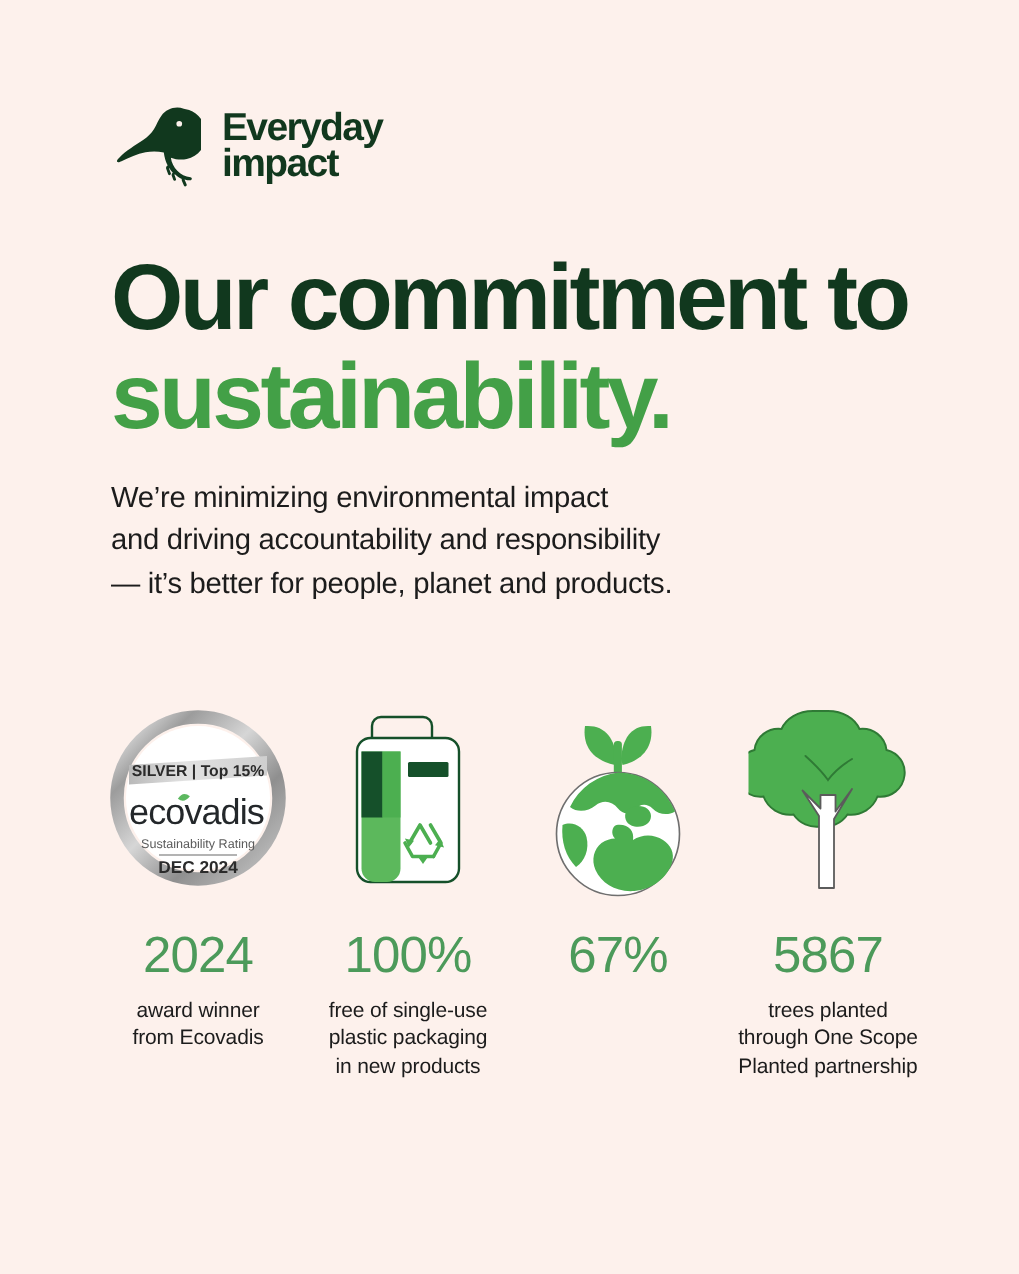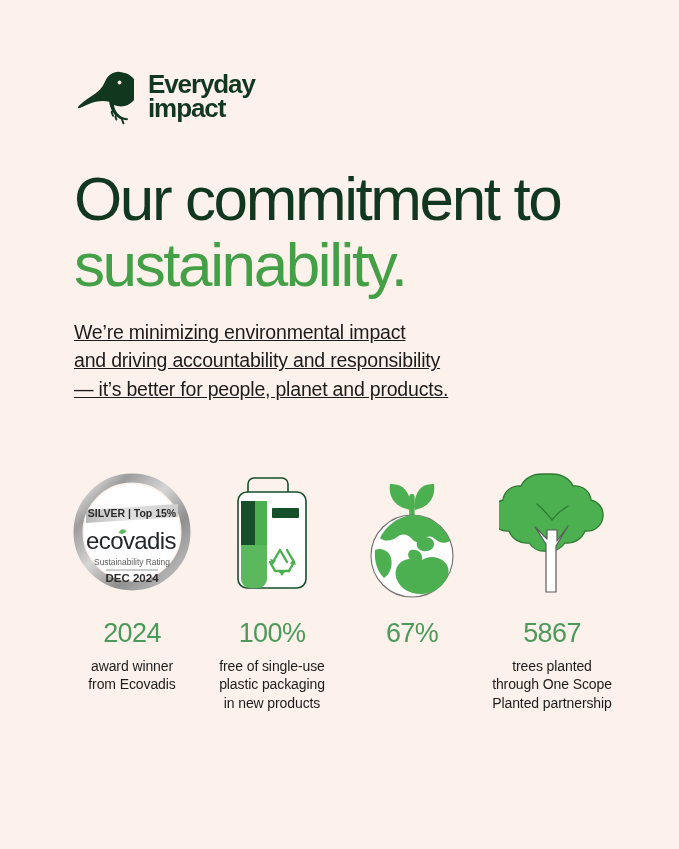--- a/index.html
+++ b/index.html
@@ -44,39 +44,39 @@
   }
   .logo-words span { display: block; }
 
   
   .headline {
     position: absolute;
     left: 74px;
     top: 166px;
     width: 560px;
     font-size: 62px;
-    font-weight: normal;
+    font-weight: bold;
     line-height: 1.07;
     letter-spacing: -2.4px;
     color: #11381e;
   }
   .headline .accent { color: #43a047; }
 
   
   .body-copy {
     position: absolute;
     left: 74px;
     top: 318px;
     width: 500px;
     font-size: 19.5px;
     line-height: 1.45;
     color: #1c1c1c;
     letter-spacing: -0.2px;
   }
-  .body-copy span { display: block; text-decoration: underline; }
+  .body-copy span { display: block; }
 
   
   .stats {
     position: absolute;
     left: 62px;
     top: 462px;
     width: 560px;
     display: grid;
     grid-template-columns: repeat(4, 1fr);
   }
@@ -86,21 +86,21 @@
     align-items: center;
   }
   .stat-icon {
     height: 140px;
     display: flex;
     align-items: center;
     justify-content: flex-start;
   }
   .stat-value {
     margin-top: 18px;
-    font-size: 27px;
+    font-size: 34px;
     color: #4c9a5a;
     letter-spacing: -0.6px;
     line-height: 1;
   }
   .stat-caption {
     margin-top: 10px;
     font-size: 14px;
     line-height: 1.32;
     text-align: center;
     color: #1c1c1c;

